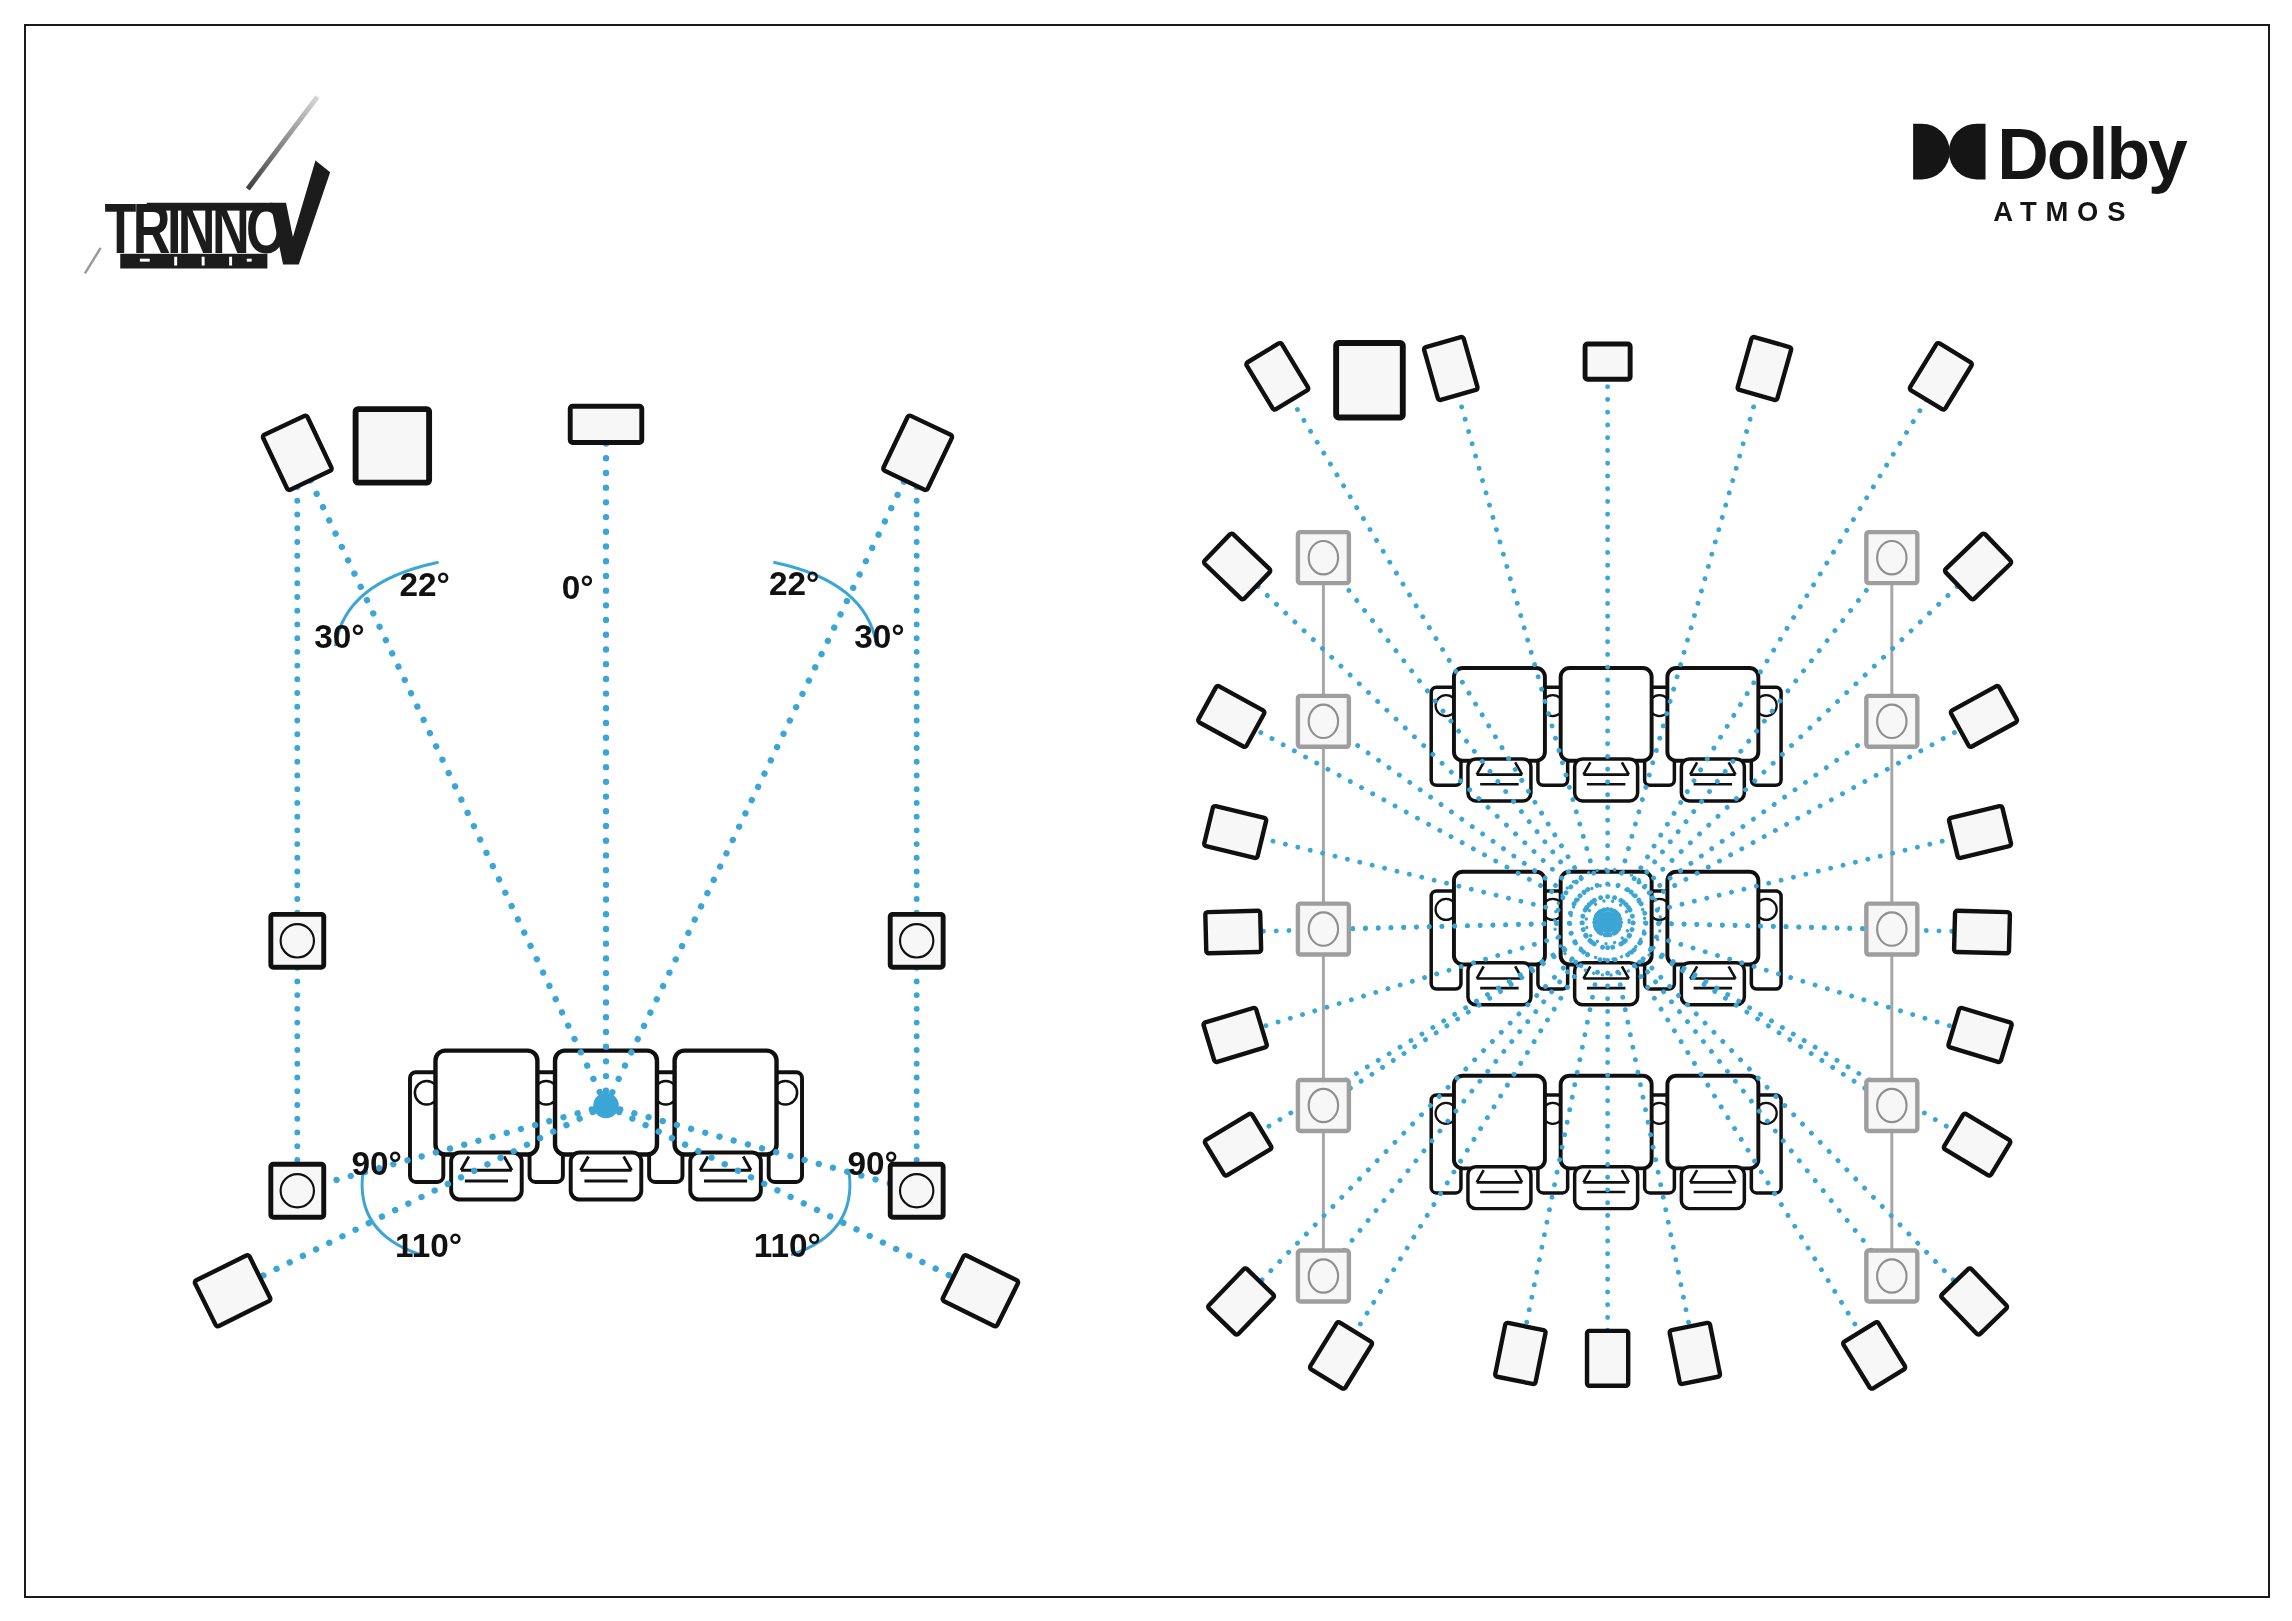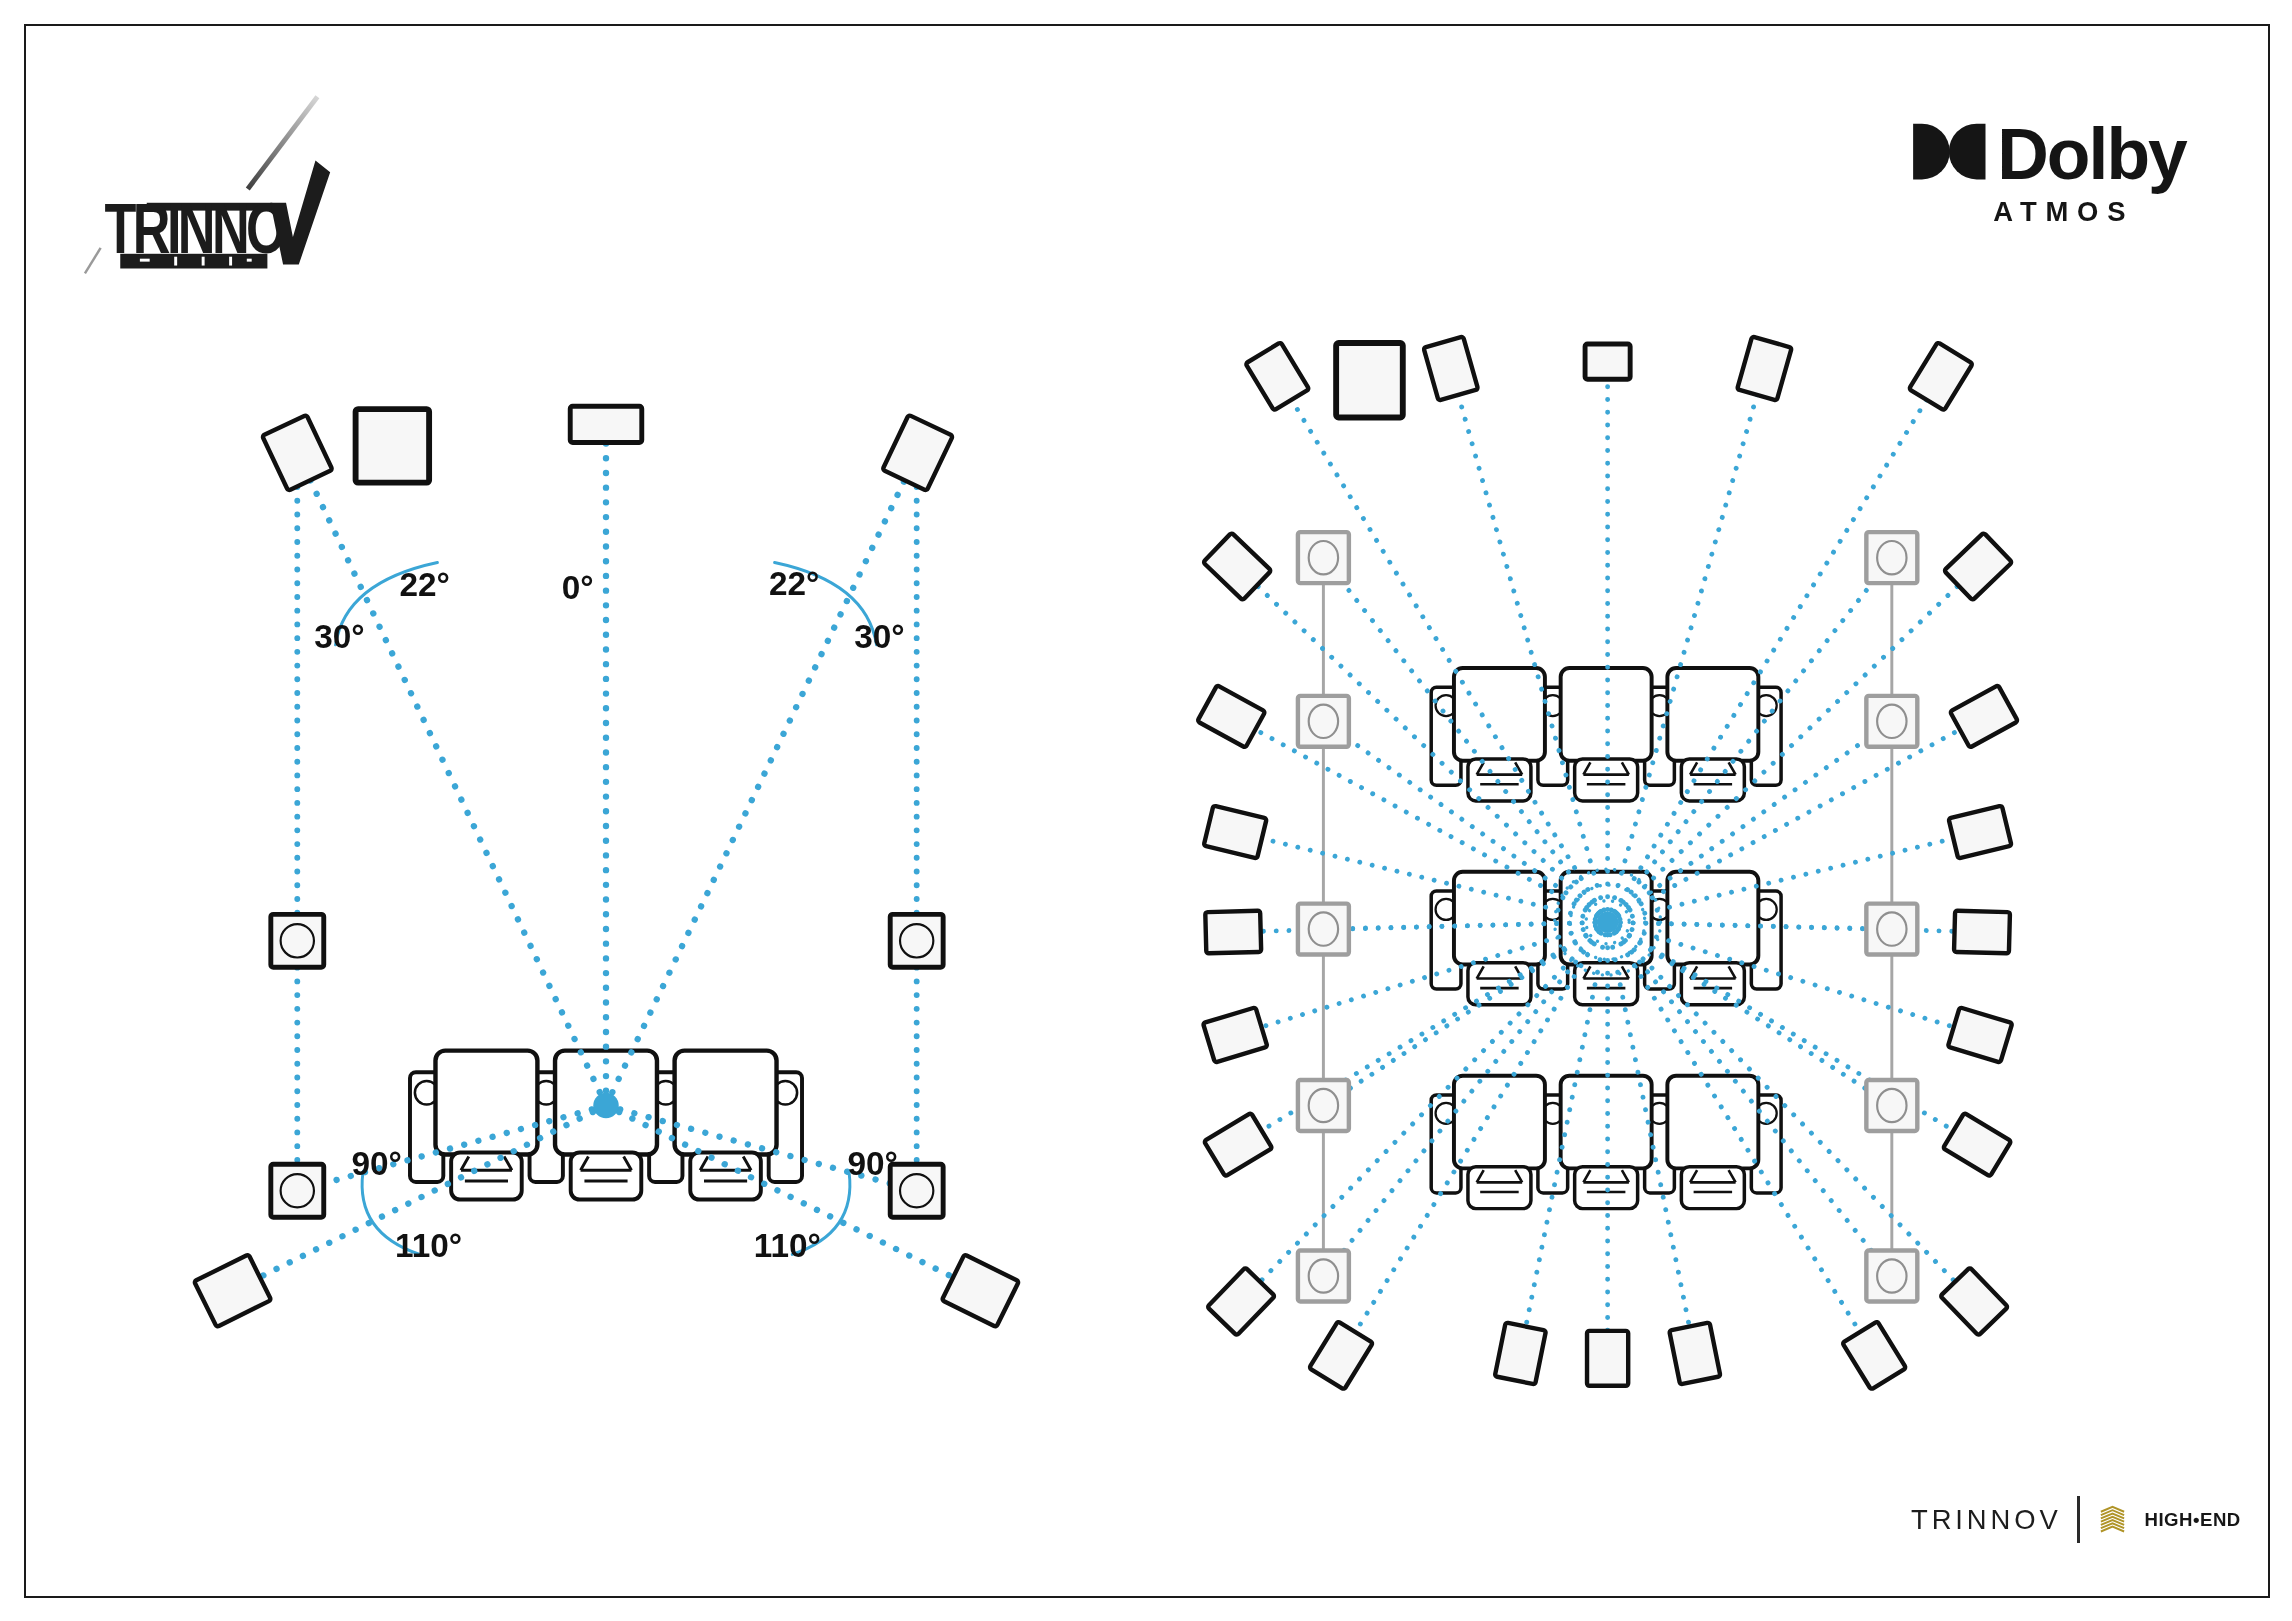--- a/index.html
+++ b/index.html
@@ -336,30 +336,14 @@
     <polygon points="196,117 212,117 219,152 242,74 257,86 225,180 209,180" fill="#1c1c1c"></polygon>
   </svg>
 
   <svg id="dolby-logo" width="333" height="137" viewBox="0 0 340 140">
     <path d="M2 14 h9 a28.5 28.5 0 0 1 0 57 h-9 z" fill="#151515"></path>
     <path d="M76 14 h-9 a28.5 28.5 0 0 0 0 57 h9 z" fill="#151515"></path>
     <text x="88" y="71" font-size="73" font-weight="bold" letter-spacing="-2" fill="#151515">Dolby</text>
     <text x="84" y="113" font-size="28" font-weight="700" letter-spacing="9" fill="#151515">ATMOS</text>
   </svg>
 
-  <div id="footer">
-    <span class="brand">TRINNOV</span>
-    <div class="divider"></div>
-    <svg width="33" height="31" viewBox="0 0 34 32">
-      <g stroke="#b09428" stroke-width="2" fill="none">
-        <path d="M5 8 L17 3 L29 8"></path>
-          <path d="M5 11.4 L17 6.4 L29 11.4"></path>
-        <path d="M5 14.8 L17 9.8 L29 14.8"></path>
-          <path d="M5 18.2 L17 13.2 L29 18.2"></path>
-        <path d="M5 21.6 L17 16.6 L29 21.6"></path>
-          <path d="M5 25 L17 20 L29 25"></path>
-        <path d="M5 28.4 L17 23.4 L29 28.4"></path>
-      </g>
-    </svg>
-    <span class="highend">HIGH•END</span>
-  </div>
 </div>
 
 
 </body></html>

